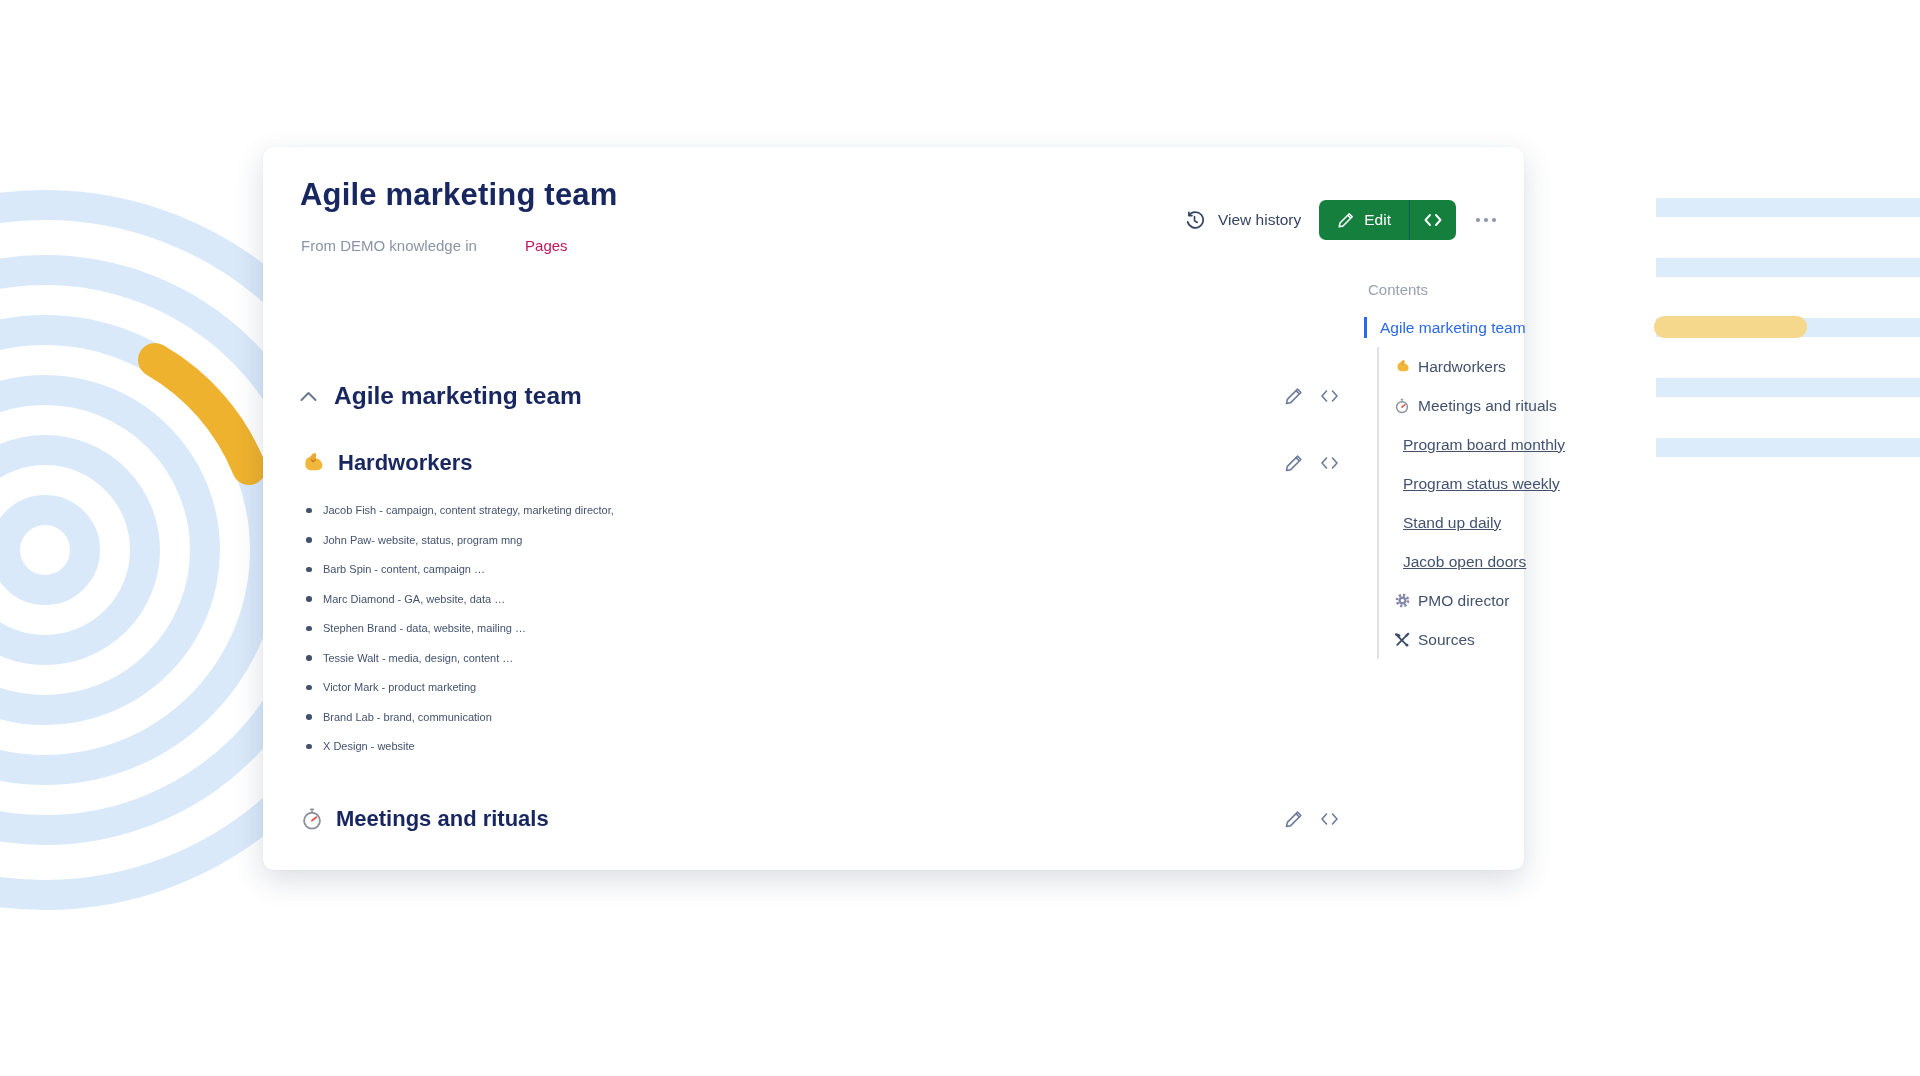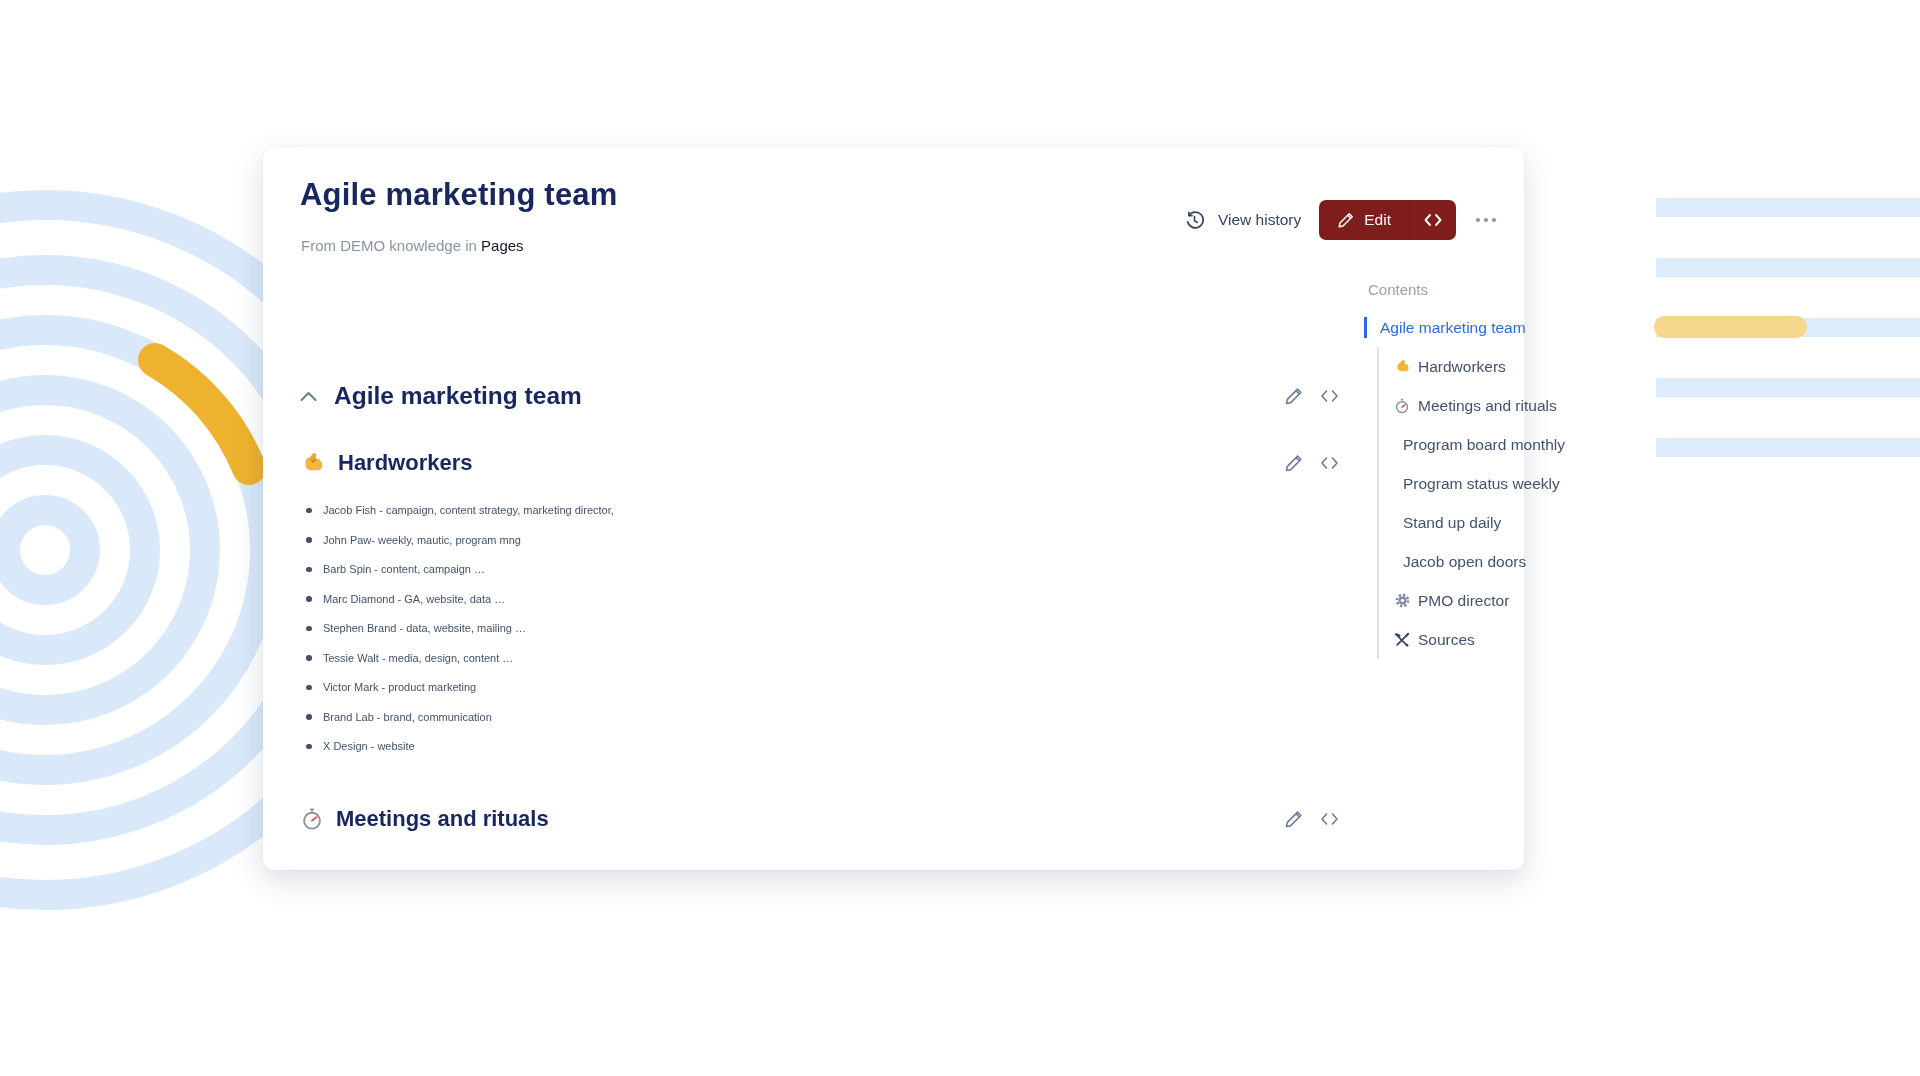--- a/index.html
+++ b/index.html
@@ -16,28 +16,28 @@
   .stripe.s3 { top:378px; } .stripe.s4 { top:438px; }
   .pill-yellow { position:absolute; left:14px; top:316px; width:153px; height:22px;
     background:#f6d88d; border-radius:11px; }
   
   .card { position:absolute; left:263px; top:147px; width:1261px; height:723px;
     background:#fff; border-radius:10px; z-index:2;
     box-shadow:0 10px 30px rgba(23,43,77,.16), 0 0 1px rgba(23,43,77,.12); }
   .page-title { position:absolute; left:37px; top:30px; font-size:31px; font-weight:700;
     color:#18275f; letter-spacing:.2px; }
   .subtitle { position:absolute; left:38px; top:90px; font-size:15px; color:#8a94a6; }
-  .subtitle a { color:#0f172a; text-decoration:none; cursor:pointer; }
+  .subtitle a { color:#be185d; text-decoration:none; cursor:pointer;margin-left:44px; }
   
   .toolbar { position:absolute; top:53px; right:26px; height:40px;
     display:flex; align-items:center; gap:18px; }
   .view-history { display:flex; align-items:center; gap:13px; font-size:15.5px;
     color:#344563; cursor:pointer; }
   .split-btn { display:flex; align-items:stretch; height:40px; border-radius:7px;
-    overflow:hidden; background:#7f1d1d; color:#fff; cursor:pointer; }
+    overflow:hidden; background:#15803d; color:#fff; cursor:pointer; }
   .split-btn .edit-part { display:flex; align-items:center; gap:9px; padding:0 18px;
     font-size:15.5px; font-weight:500; }
   .split-btn .divider { width:1px; background:rgba(13,48,128,.45); }
   .split-btn .code-part { display:flex; align-items:center; padding:0 13px; }
   .more-btn { display:flex; align-items:center; gap:4px; padding:6px 2px; cursor:pointer; }
   .more-btn i { width:4px; height:4px; border-radius:50%; background:#8a94a6; display:block; }
   
   .main-col { position:absolute; left:37px; top:0; width:1040px; height:100%; }
   .sec-row { position:absolute; left:0; width:100%; display:flex; align-items:center; }
   .row-1 { top:232px; height:34px; }
@@ -58,21 +58,21 @@
   .rail { position:absolute; left:1100px; top:134px; width:280px; }
   .rail-heading { font-size:15px; color:#98a1b0; padding-left:5px; margin-bottom:10px; }
   .toc-item { display:flex; align-items:center; height:39px; font-size:15.5px;
     color:#42526e; cursor:pointer; }
   .toc-item.active { color:#2a6ae6; position:relative; padding-left:17px; }
   .toc-item.active::before { content:""; position:absolute; left:1px; top:9px;
     width:3px; height:21px; background:#2a6ae6; }
   .toc-group { margin-left:14px; border-left:2px solid #dfe1e6; padding-left:14px; }
   .toc-item .t-icon { width:18px; height:18px; margin-right:7px; display:flex;
     align-items:center; justify-content:center; flex:none; }
-  .toc-item.sub { padding-left:10px; }
+  .toc-item.sub { padding-left:10px;text-decoration:underline; }
   svg { display:block; }
 </style>
 </head>
 <body>
 
 <svg class="decor-left" viewBox="0 0 300 790" width="300" height="790" fill="none">
   <g stroke="#d9e9fa" stroke-width="30">
     <circle cx="45" cy="430" r="40"></circle>
     <circle cx="45" cy="430" r="100"></circle>
     <circle cx="45" cy="430" r="160"></circle>
@@ -184,21 +184,21 @@
           <svg width="21" height="16" viewBox="0 0 20 16" fill="none" stroke="#6b7a99" stroke-width="1.6" stroke-linecap="round" stroke-linejoin="round">
             <polyline points="7,3 2.5,8 7,13"></polyline>
               <polyline points="13,3 17.5,8 13,13"></polyline>
           </svg>
         </span>
       </span>
     </div>
 
     <ul class="people">
       <li>Jacob Fish - campaign, content strategy, marketing director,</li>
-      <li>John Paw- weekly, mautic, program mng</li>
+      <li>John Paw- website, status, program mng</li>
       <li>Barb Spin - content, campaign …</li>
       <li>Marc Diamond - GA, website, data …</li>
       <li>Stephen Brand - data, website, mailing …</li>
       <li>Tessie Walt - media, design, content …</li>
       <li>Victor Mark - product marketing</li>
       <li>Brand Lab - brand, communication</li>
       <li>X Design - website</li>
     </ul>
 
     <div class="sec-row row-3">

